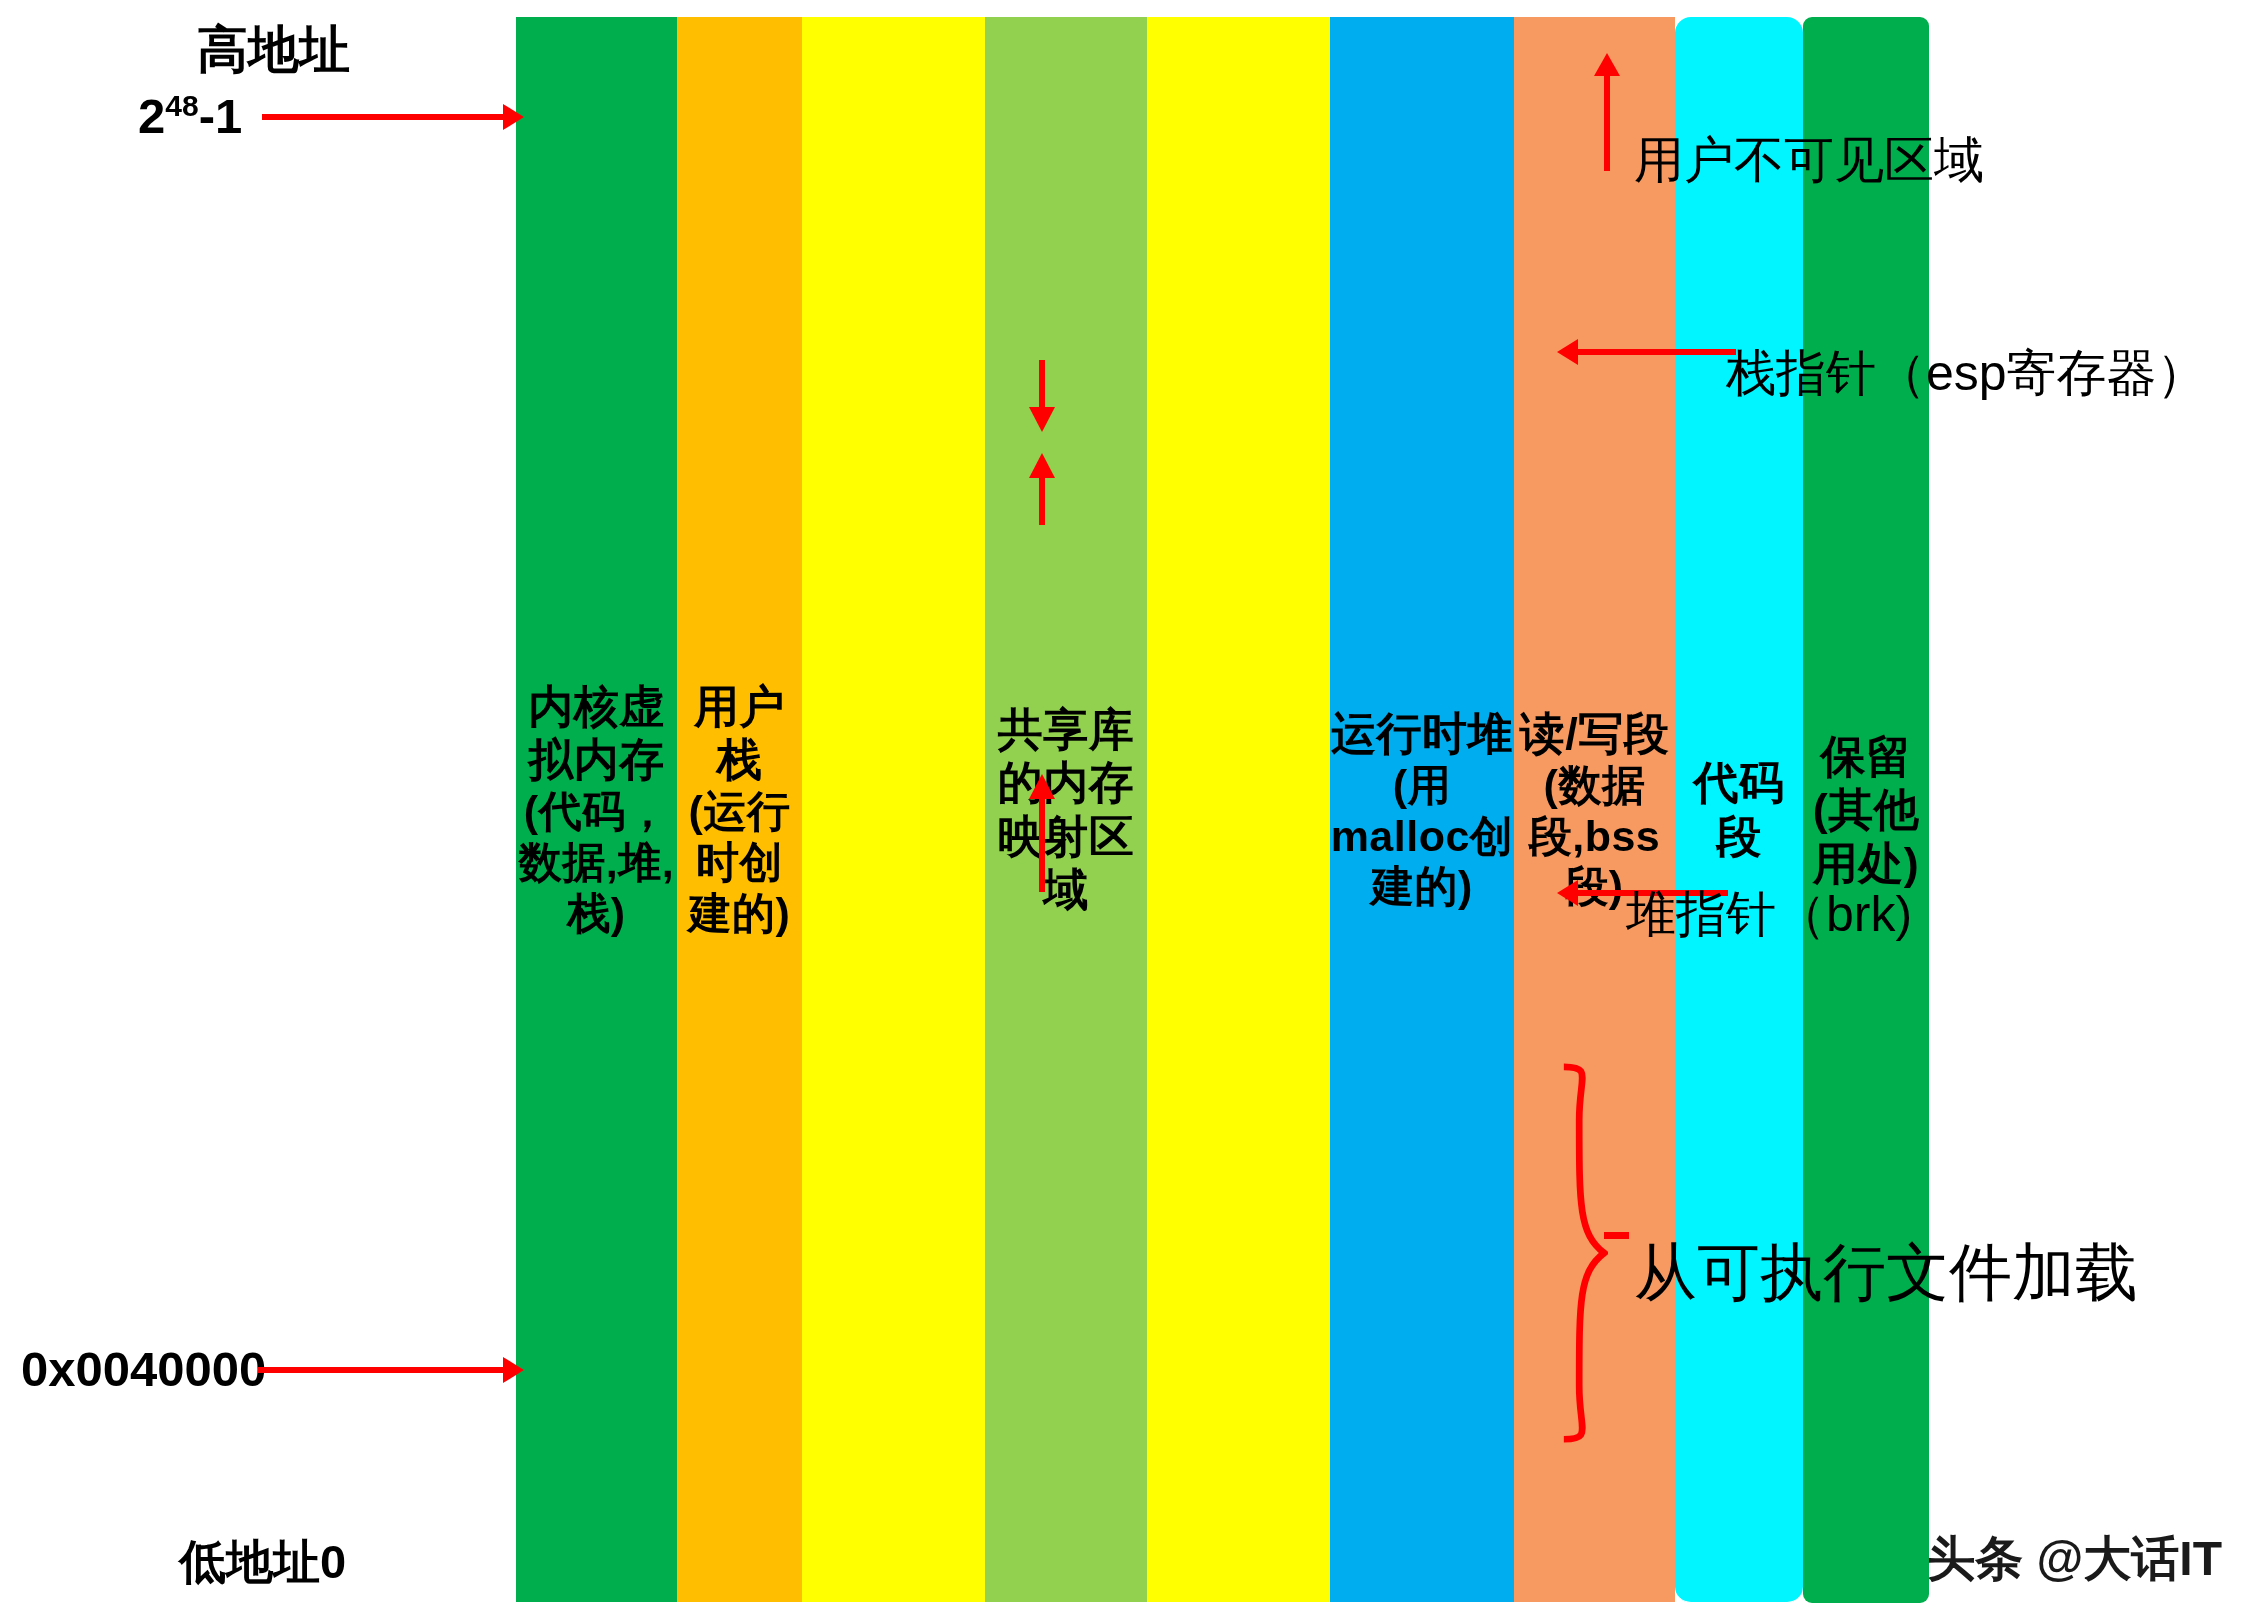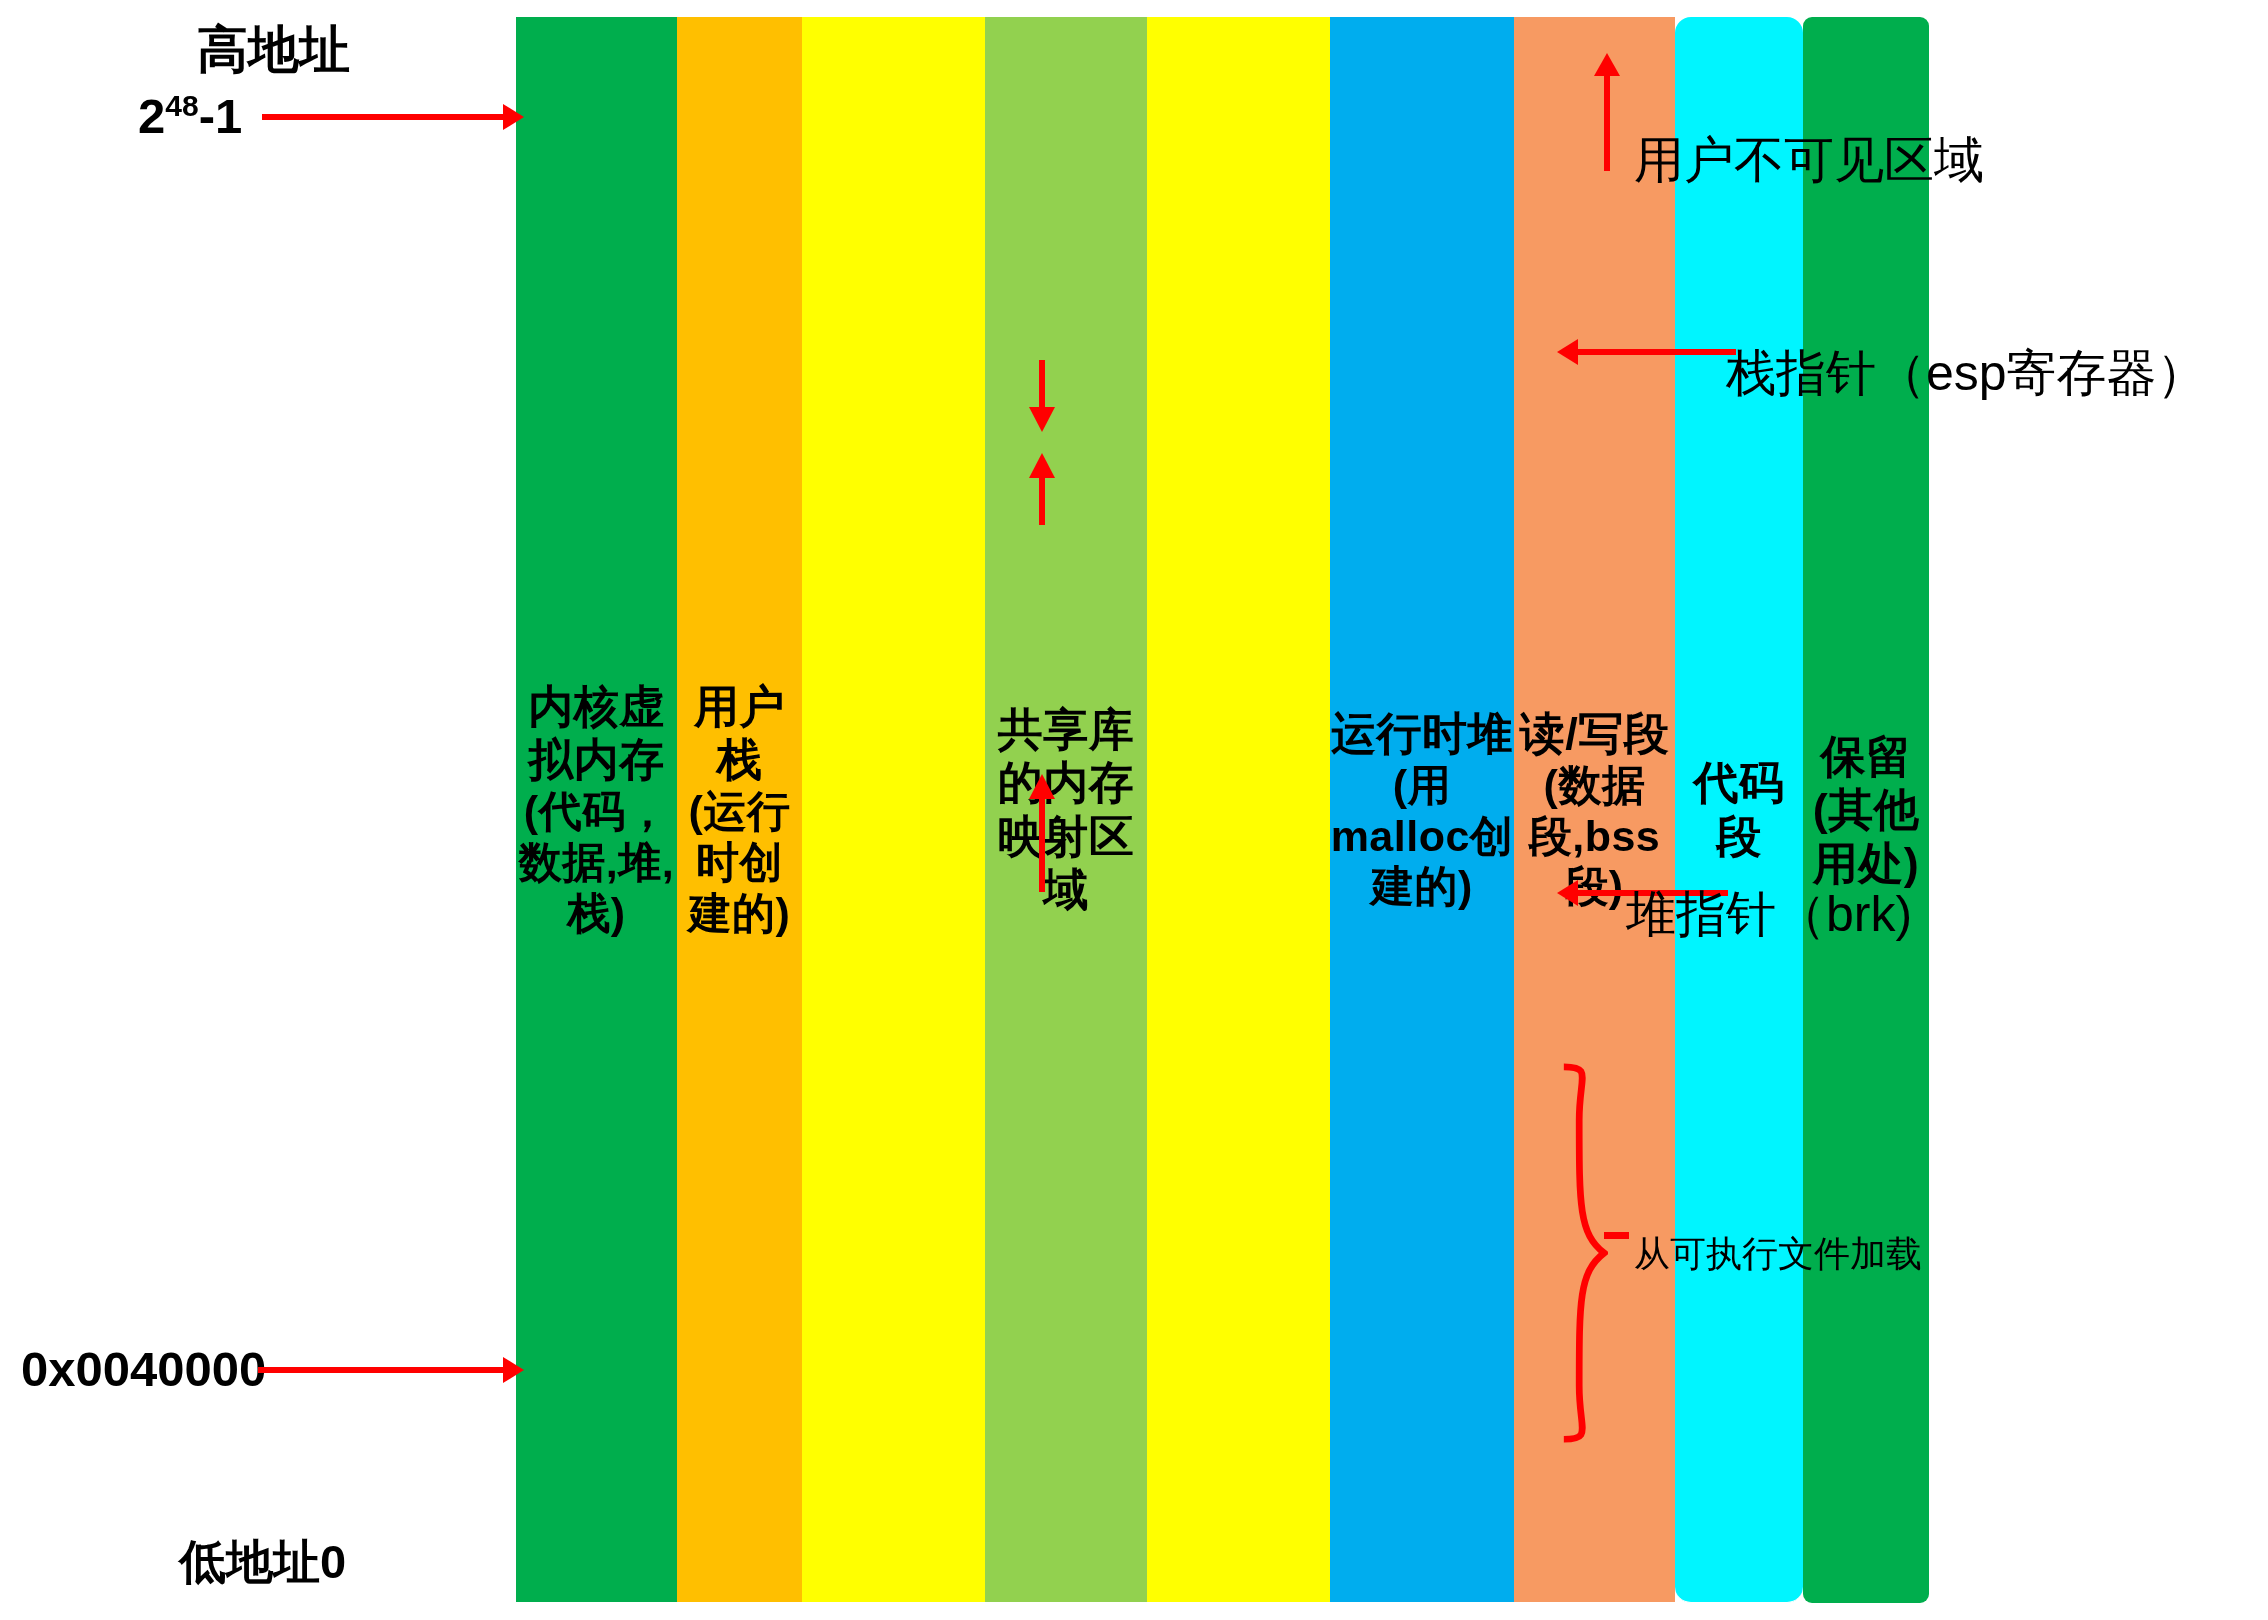--- a/index.html
+++ b/index.html
@@ -178,21 +178,21 @@
   .right-label {
     position: absolute;
     color: #000000;
     font-weight: normal;
     white-space: nowrap;
     margin-top: 22px;
   }
   #label-invisible { left: 1634px; top: 105px; font-size: 50px; }
   #label-esp       { left: 1726px; top: 318px; font-size: 50px; }
   #label-brk       { left: 1626px; top: 859px; font-size: 50px; }
-  #label-loaded    { left: 1634px; top: 1208px; font-size: 36px; }
+  #label-loaded    { left: 1634px; top: 1208px; font-size: 63px; }
 
   
   #brace {
     position: absolute;
     left: 1560px;
     top: 1063px;
     width: 48px;
     height: 380px;
   }
   #brace-tick {
@@ -282,15 +282,16 @@
 
   <div class="arrow-left" id="arrow-brk"></div>
   <div class="right-label" id="label-brk">堆指针（brk)</div>
 
   <svg id="brace" viewBox="0 0 50 400" preserveAspectRatio="none">
     <path d="M 4 4 C 34 4 20 14 20 60 C 20 150 20 180 46 200 C 20 220 20 250 20 340 C 20 386 34 396 4 396" fill="none" stroke="#FF0000" stroke-width="7"></path>
   </svg>
   <div id="brace-tick"></div>
   <div class="right-label" id="label-loaded">从可执行文件加载</div>
 
+  <div id="watermark">头条 @大话IT</div>
 
 </div>
 
 
 </body></html>

